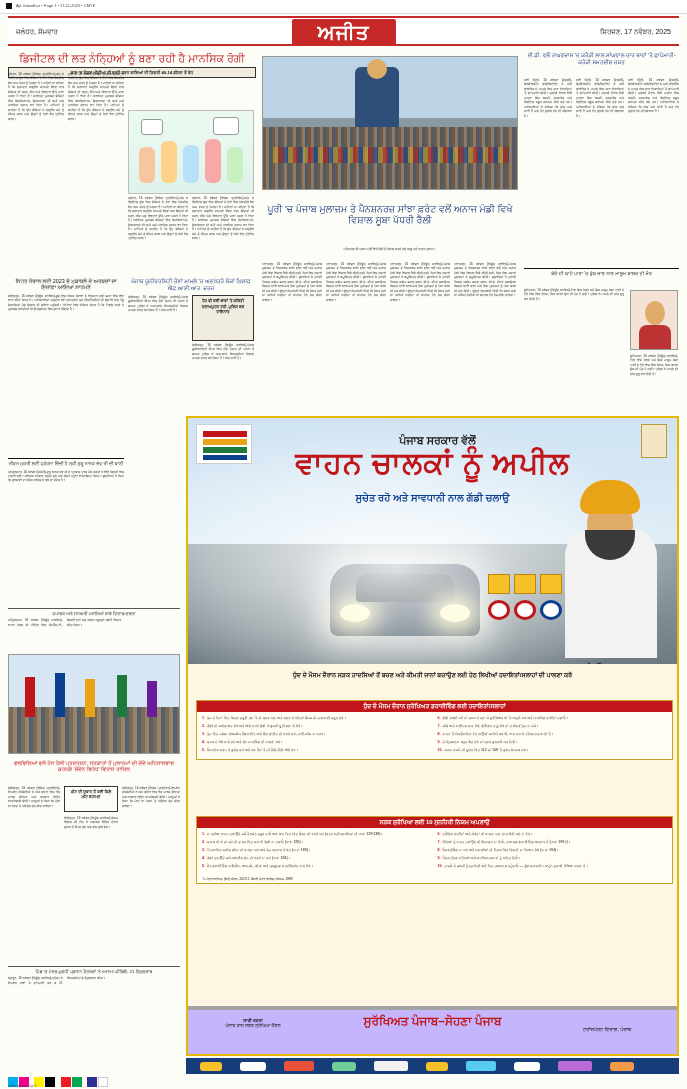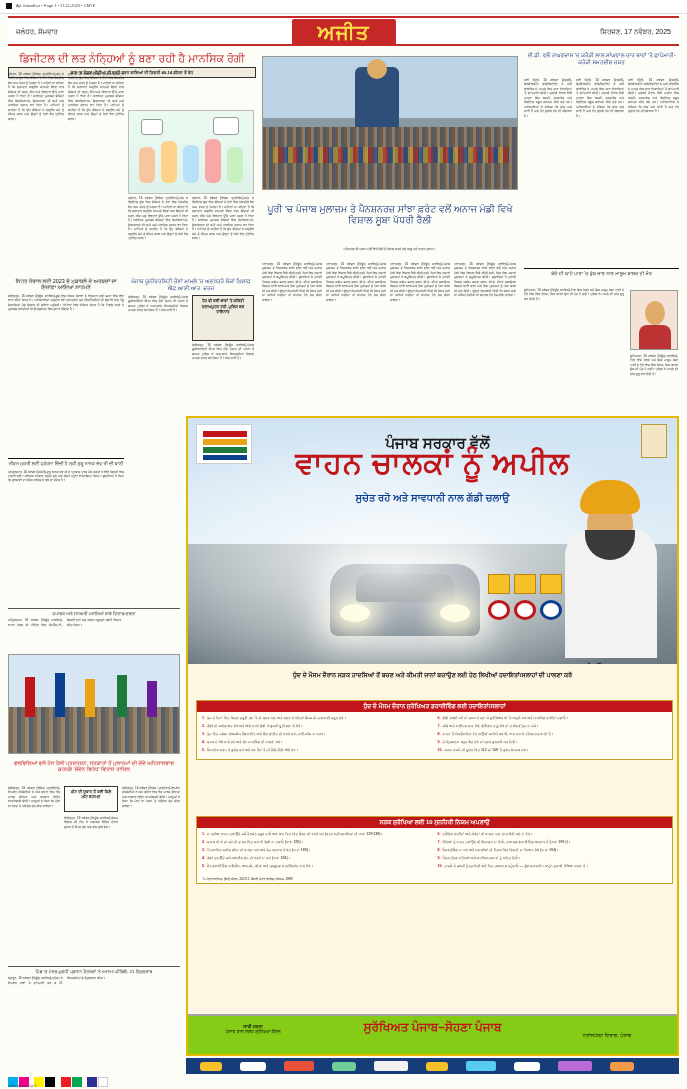--- a/index.html
+++ b/index.html
@@ -20,21 +20,21 @@
   .regbar .rmark { display:inline-block; width:6px; height:6px; background:#111; margin-right:3px; vertical-align:middle;}
 
   
   .masthead {
     position:absolute; top:16px; left:8px; width:671px; height:30px;
     border-top:2px solid #c62828; border-bottom:2px solid #c62828;
     background:#fff;
   }
   .masthead .logo {
     position:absolute; left:50%; transform:translateX(-50%); top:1px;
-    background:#c62828; color:#fde047; font-size:20px; font-weight:bold;
+    background:#c62828; color:#ffffff; font-size:20px; font-weight:bold;
     padding:2px 26px; letter-spacing:1px; border-radius:2px;
   }
   .masthead .left-txt { position:absolute; left:8px; top:10px; font-size:7px; color:#222; }
   .masthead .right-txt { position:absolute; right:8px; top:10px; font-size:7px; color:#222; }
 
   
   .txtblock { font-size:3.1px; line-height:1.45; color:#1a1a1a; text-align:justify; overflow:hidden; }
 
   
   .headline { font-weight:normal; color:#111; letter-spacing:0; }
@@ -74,21 +74,21 @@
   .ad-car:before, .ad-car:after{
     content:""; position:absolute; bottom:14px; width:30px;height:18px;
     background:#fff9c4; border-radius:50%;
     box-shadow:0 0 22px 10px rgba(255,248,180,.95);
   }
   .ad-car:before{ left:10px;} .ad-car:after{ right:10px;}
   .ad-car .ws { position:absolute; left:26px; top:10px; width:98px;height:28px; background:#16212b; border-radius:12px 12px 4px 4px;}
 
   .ad-title {
     position:absolute; left:0; top:16px; width:100%; text-align:center;
-    font-size:15px; color:#1a1a1a; font-weight:bold;padding-left:10px;
+    font-size:11px; color:#1a1a1a; font-weight:bold;padding-left:10px;
   }
   .ad-big {
     position:absolute; left:0; top:28px; width:100%; text-align:center;
     font-size:30px; font-weight:bold; color:#c0161a; letter-spacing:1px;
   }
   .ad-sub {
     position:absolute; left:0; top:74px; width:100%; text-align:center;
     font-size:10px; font-weight:bold; color:#0d3f8f;
   }
   .ad-cm {
@@ -119,21 +119,21 @@
   .sec-hdr {
     background:#c0161a; color:#fff; font-size:6px; font-weight:bold;
     text-align:center; padding:2px 0;
   }
   .sec-cols { display:flex; gap:6px; padding:4px 5px; }
   .sec-col { flex:1; }
   .sec-item { font-size:3.6px; line-height:1.5; color:#111; margin-bottom:2.5px; display:flex; gap:2px;}
   .sec-num { color:#c0161a; font-weight:bold; flex:0 0 auto;}
   .note { font-size:3.2px; color:#111; padding:2px 6px; }
   .ad-foot {
-    position:absolute; left:0; bottom:0; width:100%; height:40px; background:#84cc16; border-top:2px solid #a3a3a3;
+    position:absolute; left:0; bottom:0; width:100%; height:48px; background:#c4b5fd; border-top:4px solid #a3a3a3;
   }
   .ad-foot-title { position:absolute; left:0; top:4px; width:100%; text-align:center; font-size:12px; font-weight:bold; color:#c0161a;}
   .ad-foot-left { position:absolute; left:10px; top:8px; font-size:4.5px; color:#111; text-align:center; width:110px; }
   .ad-foot-right{ position:absolute; right:10px; top:16px; font-size:5px; color:#111; text-align:center; width:120px;}
 
   
   .colorbars { position:absolute; left:8px; bottom:4px; width:671px; height:12px; }
   .colorbars span { display:inline-block; width:10px; height:10px; margin-right:1px; }
   .footer-txt { position:absolute; left:8px; bottom:1px; font-size:3px; color:#333;}
 

